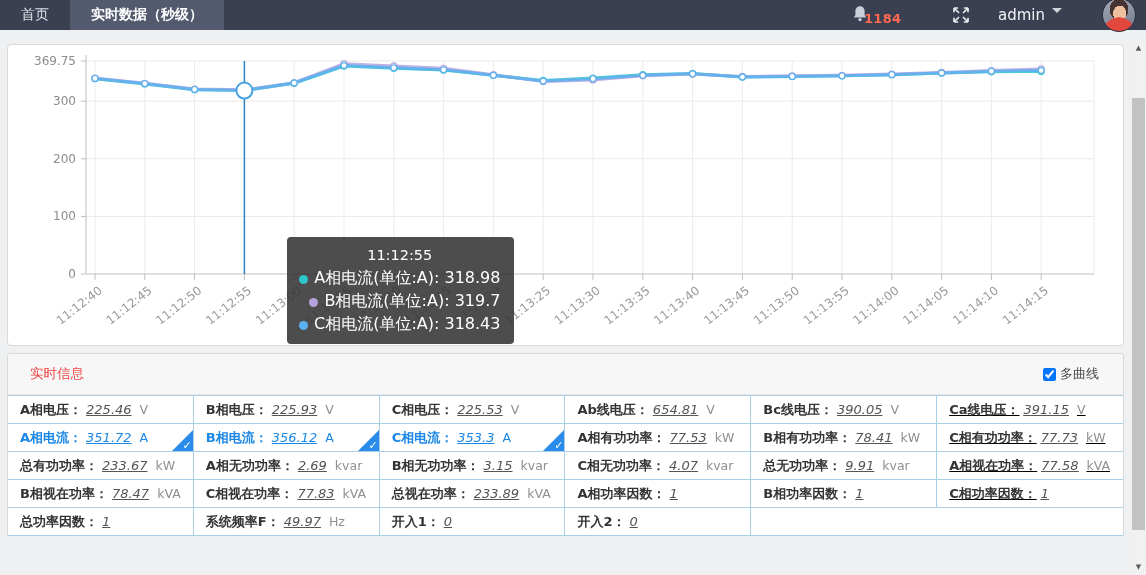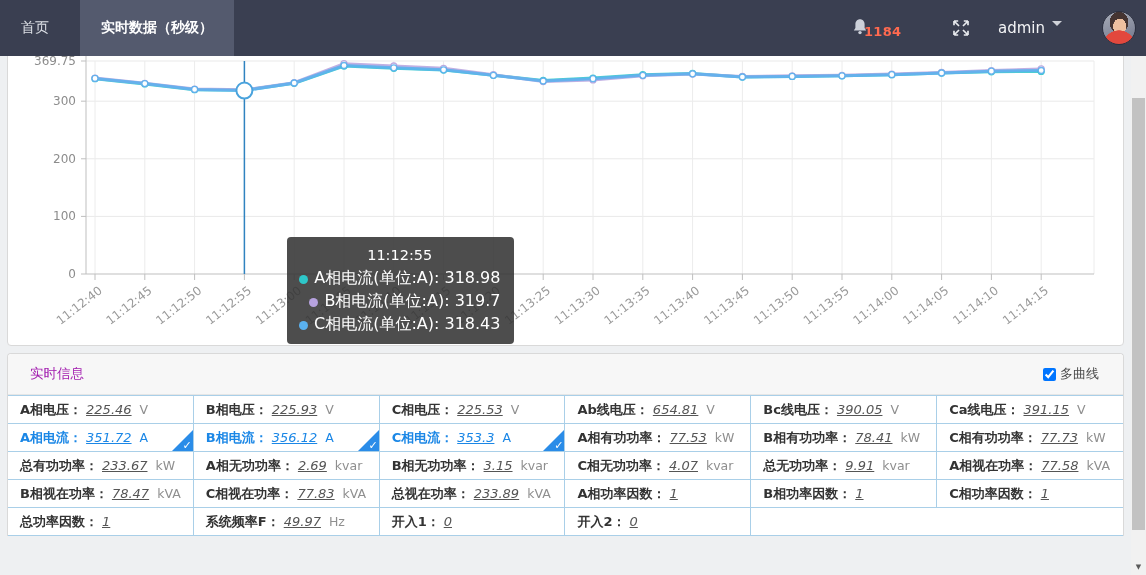--- a/index.html
+++ b/index.html
@@ -1,24 +1,24 @@
 <!DOCTYPE html>
 <html><head>
 <meta charset="utf-8">
 <style>
   * { margin:0; padding:0; box-sizing:border-box; }
   html,body { width:1146px; height:575px; overflow:hidden; background:#eef0f2;
     font-family:"DejaVu Sans","Liberation Sans",sans-serif; }
 
   
-  .navbar { position:absolute; top:0; left:0; width:1146px; height:56px;
+  .navbar { position:absolute; top:0; left:0; width:1146px; height:30px;
     background:#3a3f51; display:flex; align-items:stretch; z-index:10; }
   .tab { display:flex; align-items:center; padding:0 21px; color:#dde0e6;
     font-size:14px; cursor:pointer; }
-  .tab.active { background:#545a6e; color:#fff; font-weight:bold; margin-left:10px; }
+  .tab.active { background:#545a6e; color:#fff; font-weight:bold; margin-left:0; }
   .nav-right { margin-left:auto; display:flex; align-items:center; padding-right:10px; }
   .bell-wrap { position:relative; width:46px; height:40px; }
   .bell-ico { position:absolute; left:4px; top:9px; }
   .badge { position:absolute; left:18px; top:16px; color:#ff6a50; font-size:13px;
     font-weight:bold; letter-spacing:.3px; }
   .fs-wrap { margin-left:58px; width:22px; height:22px; }
   .admin { margin-left:26px; display:flex; align-items:flex-start; color:#f2f3f5;
     font-size:15px; cursor:pointer; }
   .caret { width:0; height:0; border-left:5px solid transparent; border-right:5px solid transparent;
     border-top:5px solid #cfd2d8; margin-left:7px; margin-top:2px; }
@@ -43,29 +43,29 @@
   .tt-title { text-align:center; font-size:14.5px; line-height:22px; }
   .tt-row { font-size:16px; line-height:23px; }
   .tt-dot { display:inline-block; width:9px; height:9px; border-radius:50%;
     margin-right:6px; vertical-align:-0.5px; }
 
   
   .info-panel { margin:7px 7px 0 7px; width:1117px; background:#fff;
     border:1px solid #d9d9d9; border-radius:4px 4px 0 0; border-bottom:none; }
   .info-head { height:41px; background:#f7f7f7; border-bottom:1px solid #e6e6e6;
     display:flex; align-items:center; padding:0 24px 0 22px; border-radius:4px 4px 0 0; }
-  .info-title { font-size:13.5px; color:#a21caf; }
+  .info-title { font-size:13.5px; color:#ef4444; }
   .multi { margin-left:auto; display:flex; align-items:center; font-size:13px; color:#4a4a4a; }
   .multi input { width:13px; height:13px; margin-right:4px; }
 
   .grid { display:grid; grid-template-columns:repeat(6,1fr); border-top:1px solid #a9cfe8; }
   .cell { position:relative; height:28px; display:flex; align-items:center;
     padding:0 6px 0 12px; border-right:1px solid #a9cfe8; border-bottom:1px solid #a9cfe8;
     background:#fff; overflow:hidden; font-size:13px; }
-  .cell:nth-child(6n) { border-right:none; }
+  .cell:nth-child(6n) { border-right:none;text-decoration:underline; }
   .lbl { font-weight:bold; color:#333; white-space:nowrap; }
   .val { margin-left:4px; color:#555; font-style:italic; text-decoration:underline; white-space:nowrap; }
   .unit { margin-left:8px; color:#8f8f8f; font-size:12.5px; white-space:nowrap; }
   .cell.sel .lbl, .cell.sel .val { color:#1b87e6; }
   .cell.sel .unit { color:#1b87e6; }
   .cell.sel::after { content:""; position:absolute; right:0; bottom:0;
     border-left:21px solid transparent; border-bottom:21px solid #2a8ce8; }
   .cell.sel .corner-check { position:absolute; right:1px; bottom:-1px; z-index:2;
     color:#fff; font-size:11px; font-weight:bold; }
   .cell.span2 { grid-column:span 2; border-right:none; }

